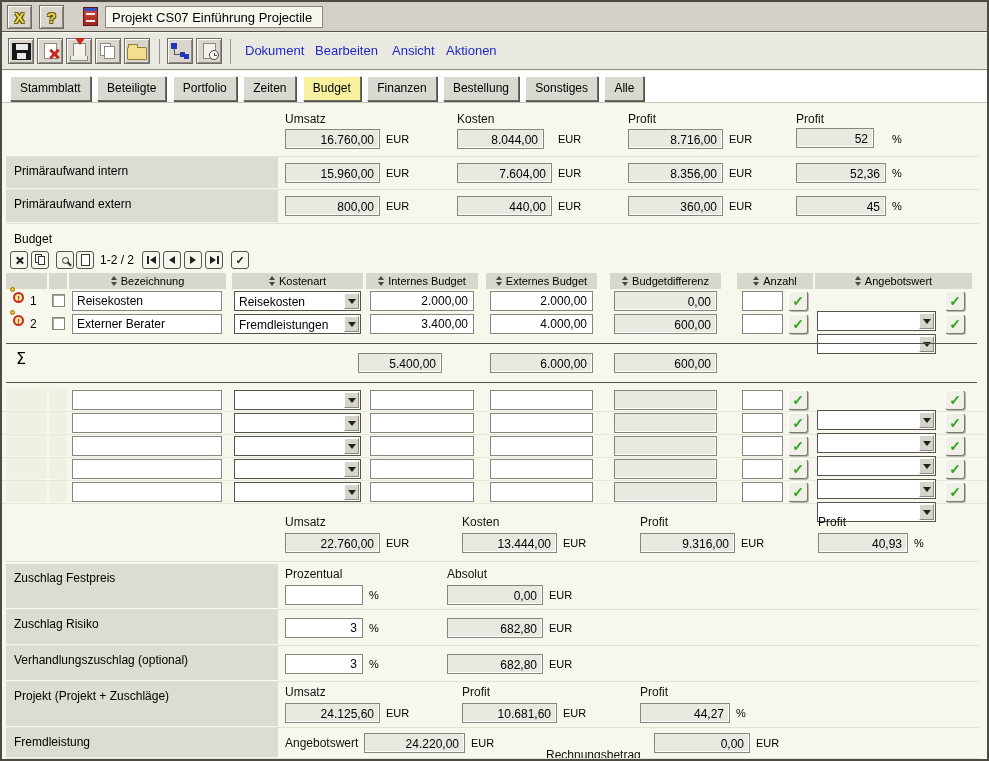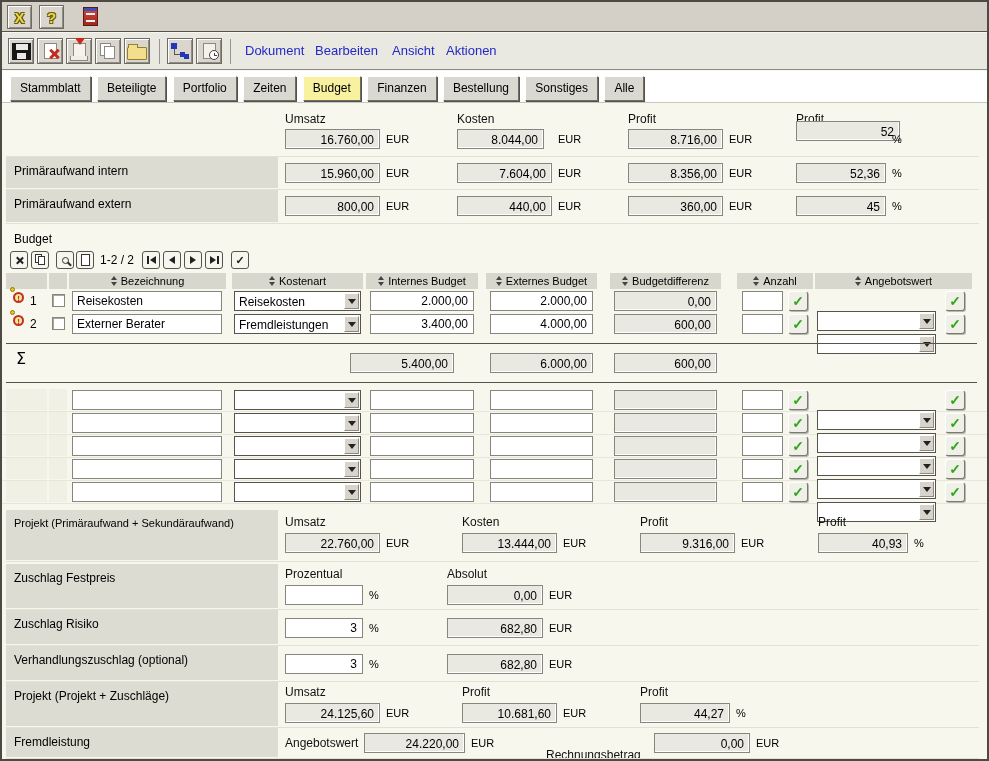--- a/index.html
+++ b/index.html
@@ -109,20 +109,21 @@
     <button class="tb-btn bvl" style="left:5px">
         <span class="glyph-yel">X</span>
       </button>
     <button class="tb-btn bvl" style="left:37px">
         <span class="glyph-yel">?</span>
       </button>
     <span class="ic-book">
         <i></i>
         <i></i>
       </span>
+    <input class="title-input" readonly="" value="Projekt CS07 Einführung Projectile" style="">
   </div>
 
   <div class="toolbar">
     <button class="tool-btn bvl" style="left:6px">
         <span class="ic-floppy"></span>
       </button>
     <button class="tool-btn bvl" style="left:35px">
         <span class="ic-doc">
           <span class="redx" style="left:3px;top:4px"></span>
         </span>
@@ -180,21 +181,21 @@
     <span class="fhead" style="left:283px;top:5px">Umsatz</span>
     <span class="fhead" style="left:455px;top:5px">Kosten</span>
     <span class="fhead" style="left:626px;top:5px">Profit</span>
     <span class="fhead" style="left:794px;top:5px">Profit</span>
     <div class="fld abs" style="left:283px;top:22px;width:95px">16.760,00</div>
       <span class="unit" style="left:384px;top:22px">EUR</span>
     <div class="fld abs" style="left:455px;top:22px;width:87px">8.044,00</div>
       <span class="unit" style="left:556px;top:22px">EUR</span>
     <div class="fld abs" style="left:626px;top:22px;width:95px">8.716,00</div>
       <span class="unit" style="left:727px;top:22px">EUR</span>
-    <div class="fld abs" style="left:794px;top:14px;width:104px">52</div>
+    <div class="fld abs" style="left:794px;top:21px;width:78px">52</div>
       <span class="unit" style="left:890px;top:22px">%</span>
   </div>
 
   <div class="srow" style="top:155px;height:33px">
     <div class="slabel">Primäraufwand intern</div>
     <div class="fld abs" style="left:283px;top:6px;width:95px">15.960,00</div>
       <span class="unit" style="left:384px;top:6px">EUR</span>
     <div class="fld abs" style="left:455px;top:6px;width:95px">7.604,00</div>
       <span class="unit" style="left:556px;top:6px">EUR</span>
     <div class="fld abs" style="left:626px;top:6px;width:95px">8.356,00</div>
@@ -354,21 +355,21 @@
           <i class="tri-dn"></i>
         </div>
       </div>
     <button class="okbtn abs" style="left:943px;top:1px"><span>✓</span></button>
   </div>
 
   <div class="hline" style="top:341px"></div>
 
   <div class="abs" style="left:0;top:344px;right:0;height:33px">
     <span class="sum-sym abs" style="left:14px;top:3px">Σ</span>
-    <div class="fld abs" style="left:348px;top:7px;width:104px">5.400,00</div>
+    <div class="fld abs" style="left:356px;top:7px;width:84px">5.400,00</div>
     <div class="fld abs" style="left:488px;top:7px;width:103px">6.000,00</div>
     <div class="fld abs" style="left:612px;top:7px;width:103px">600,00</div>
   </div>
 
   <div class="hline" style="top:380px"></div>
 
   <div class="erow" style="top:387px">
     <div class="ecell" style="left:4px;width:41px"></div>
       <div class="ecell" style="left:47px;width:18px"></div>
     <input class="fld white txt-l abs" style="left: 70px; top: 1px; width: 150px;">
@@ -478,21 +479,20 @@
     <div class="sel abs" style="left:815px;top:1px;width:119px">
         <div class="txt"></div>
         <div class="sel-btn">
           <i class="tri-dn"></i>
         </div>
       </div>
     <button class="okbtn abs" style="left:943px;top:1px"><span>✓</span></button>
   </div>
 
   <div class="srow" style="top:508px;height:52px">
-    <div class="slabel" style="font-size:11px">Projekt (Primäraufwand + Sekundäraufwand)</div>
     <span class="fhead" style="left:283px;top:5px">Umsatz</span>
     <span class="fhead" style="left:460px;top:5px">Kosten</span>
     <span class="fhead" style="left:638px;top:5px">Profit</span>
     <span class="fhead" style="left:816px;top:5px">Profit</span>
     <div class="fld abs" style="left:283px;top:23px;width:95px">22.760,00</div>
       <span class="unit" style="left:384px;top:23px">EUR</span>
     <div class="fld abs" style="left:460px;top:23px;width:95px">13.444,00</div>
       <span class="unit" style="left:561px;top:23px">EUR</span>
     <div class="fld abs" style="left:638px;top:23px;width:95px">9.316,00</div>
       <span class="unit" style="left:739px;top:23px">EUR</span>

